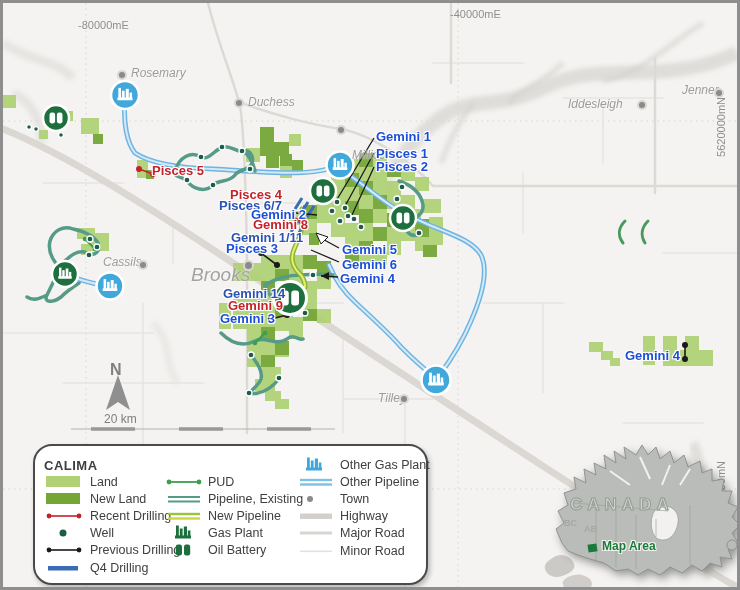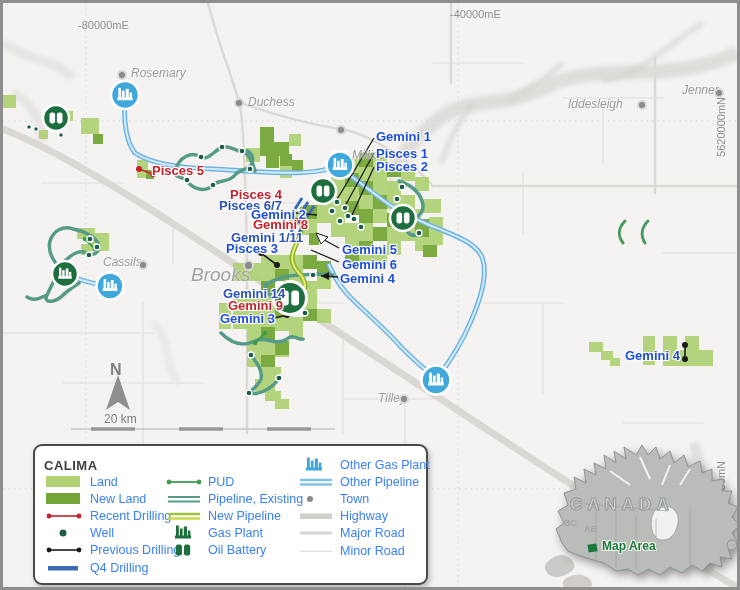--- a/index.html
+++ b/index.html
@@ -15,30 +15,30 @@
         text-shadow:0 0 2px #fff;font-style:italic;}
   .town.big{font-size:19px;color:#a2a2a2;}
   .tdot{position:absolute;width:6px;height:6px;border-radius:50%;background:#8a8a8a;
         box-shadow:0 0 0 2px #d9d7d4;}
   .gridlab{position:absolute;font-size:11px;color:#8f8f8f;white-space:nowrap;}
   .gridlab.vert{writing-mode:vertical-rl;transform:rotate(180deg);}
   #north-n{position:absolute;left:107px;top:358px;font-size:16px;font-weight:bold;color:#808080;}
   #scale-label{position:absolute;left:101px;top:409px;font-size:12px;color:#7d7d7d;}
   
   #legend{position:absolute;left:30px;top:441px;width:391px;height:137px;background:#fff;
-          border:2px solid #4a4a4a;border-radius:9px;box-shadow:2px 3px 5px rgba(0,0,0,.25);}
+          border:2px solid #4a4a4a;border-radius:19px;box-shadow:2px 3px 5px rgba(0,0,0,.25);}
   #legend .title{position:absolute;left:9px;top:12px;font-size:13px;font-weight:bold;color:#3d3d3d;letter-spacing:.5px;}
   .lcol{position:absolute;}
   #lcol1{left:9px;top:27px;}
   #lcol2{left:129px;top:27px;}
   #lcol3{left:263px;top:10px;}
   .lrow{display:flex;align-items:center;height:17.2px;}
   .sw{width:46px;flex:none;display:flex;align-items:center;}
   #lcol2 .sw{width:44px}#lcol3 .sw{width:42px}
-  .llabel{font-size:12.5px;color:#3b82f6;white-space:nowrap;}
+  .llabel{font-size:12.5px;color:#404040;white-space:nowrap;}
   
   #inset{position:absolute;left:545px;top:428px;width:195px;height:162px;}
   #inset svg{filter:drop-shadow(3px 4px 4px rgba(40,40,40,.45));}
   #inset-country{position:absolute;left:567px;top:492px;font-size:17px;font-weight:bold;letter-spacing:5px;
       color:#d2d5d1;-webkit-text-stroke:1px #969c96;text-shadow:0 0 1px #969c96;}
   .prov{position:absolute;font-size:9px;font-weight:bold;color:#a3a8a3;}
   #inset-maparea{position:absolute;left:599px;top:536px;font-size:12px;font-weight:bold;color:#1b7a3a;
       text-shadow:-1px -1px 0 #f2f1ef,1px -1px 0 #f2f1ef,-1px 1px 0 #f2f1ef,1px 1px 0 #f2f1ef;}
   #maparea-marker{position:absolute;left:585px;top:541px;width:9px;height:8px;background:#1b7a3a;
       transform:rotate(-8deg);}

